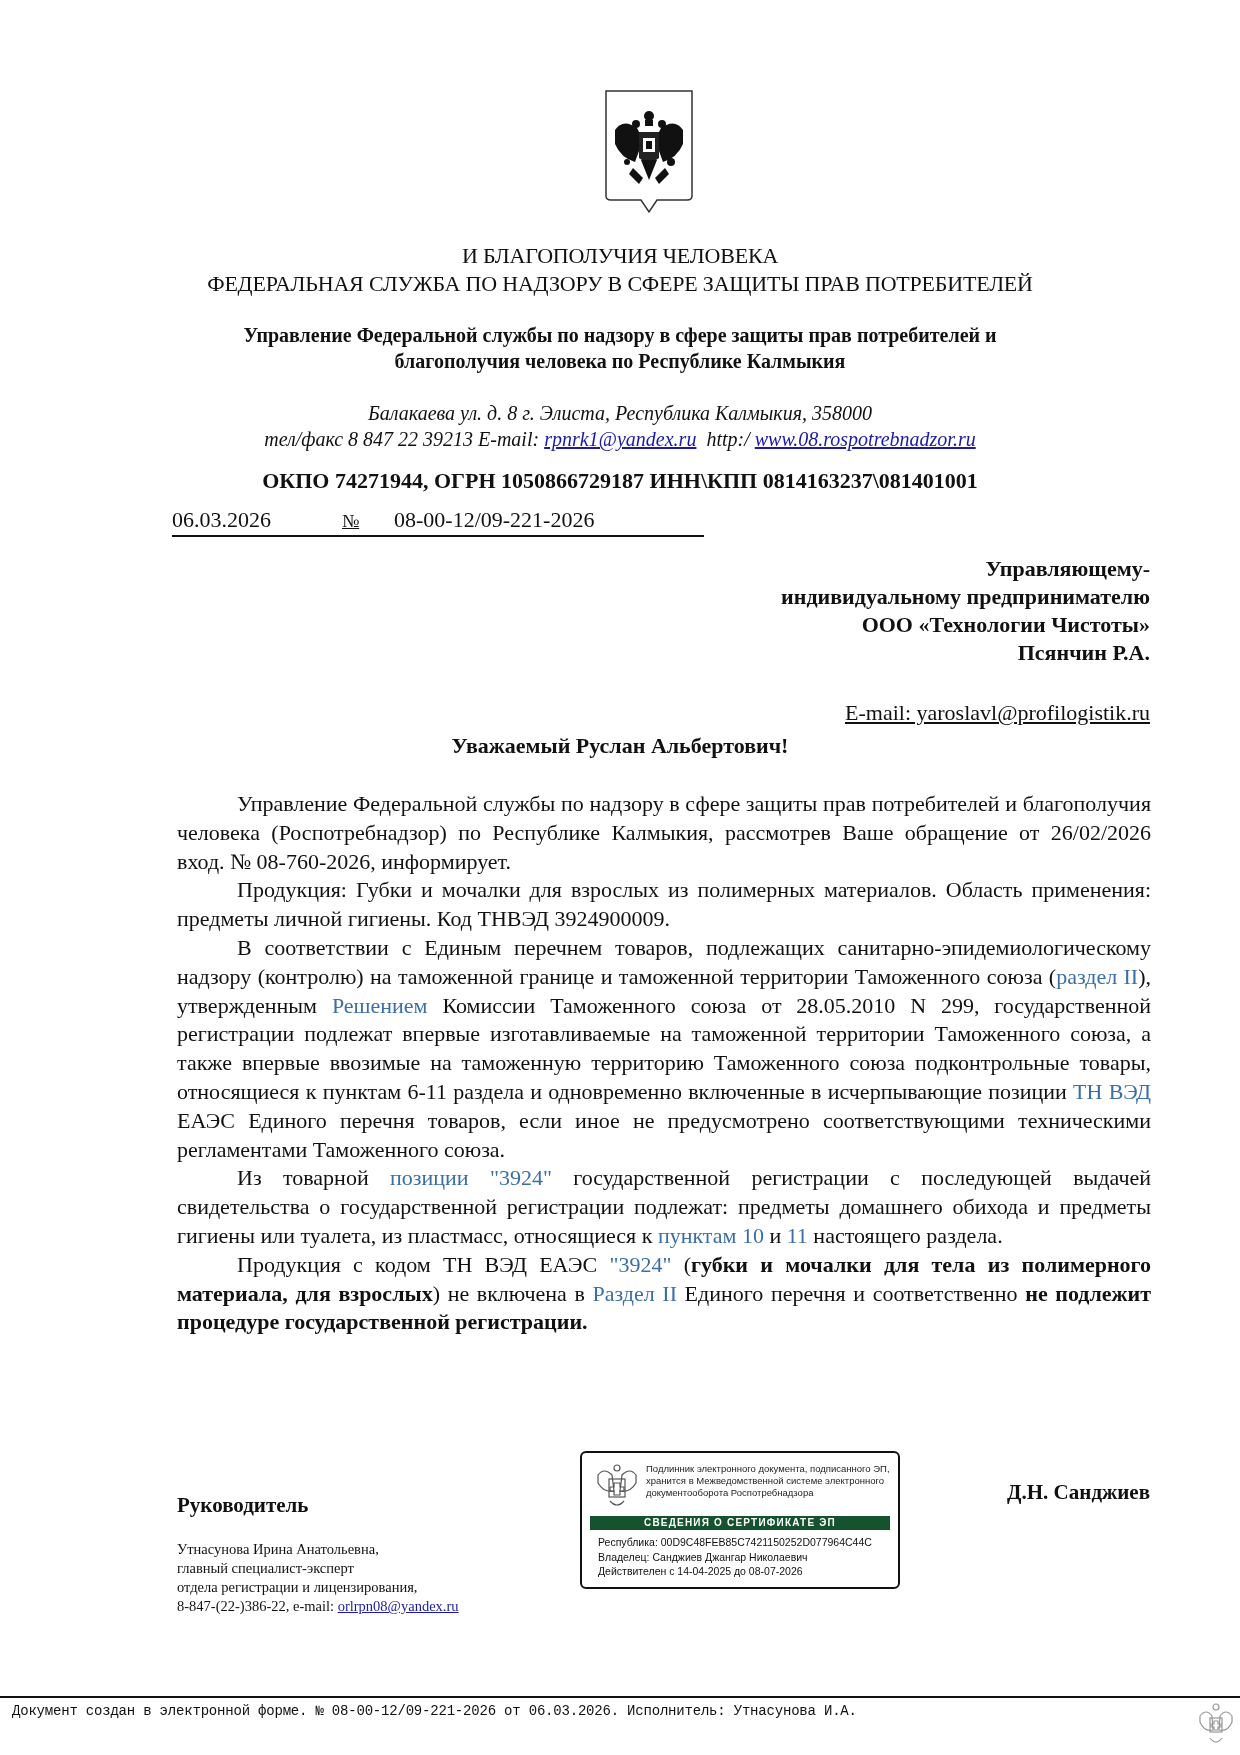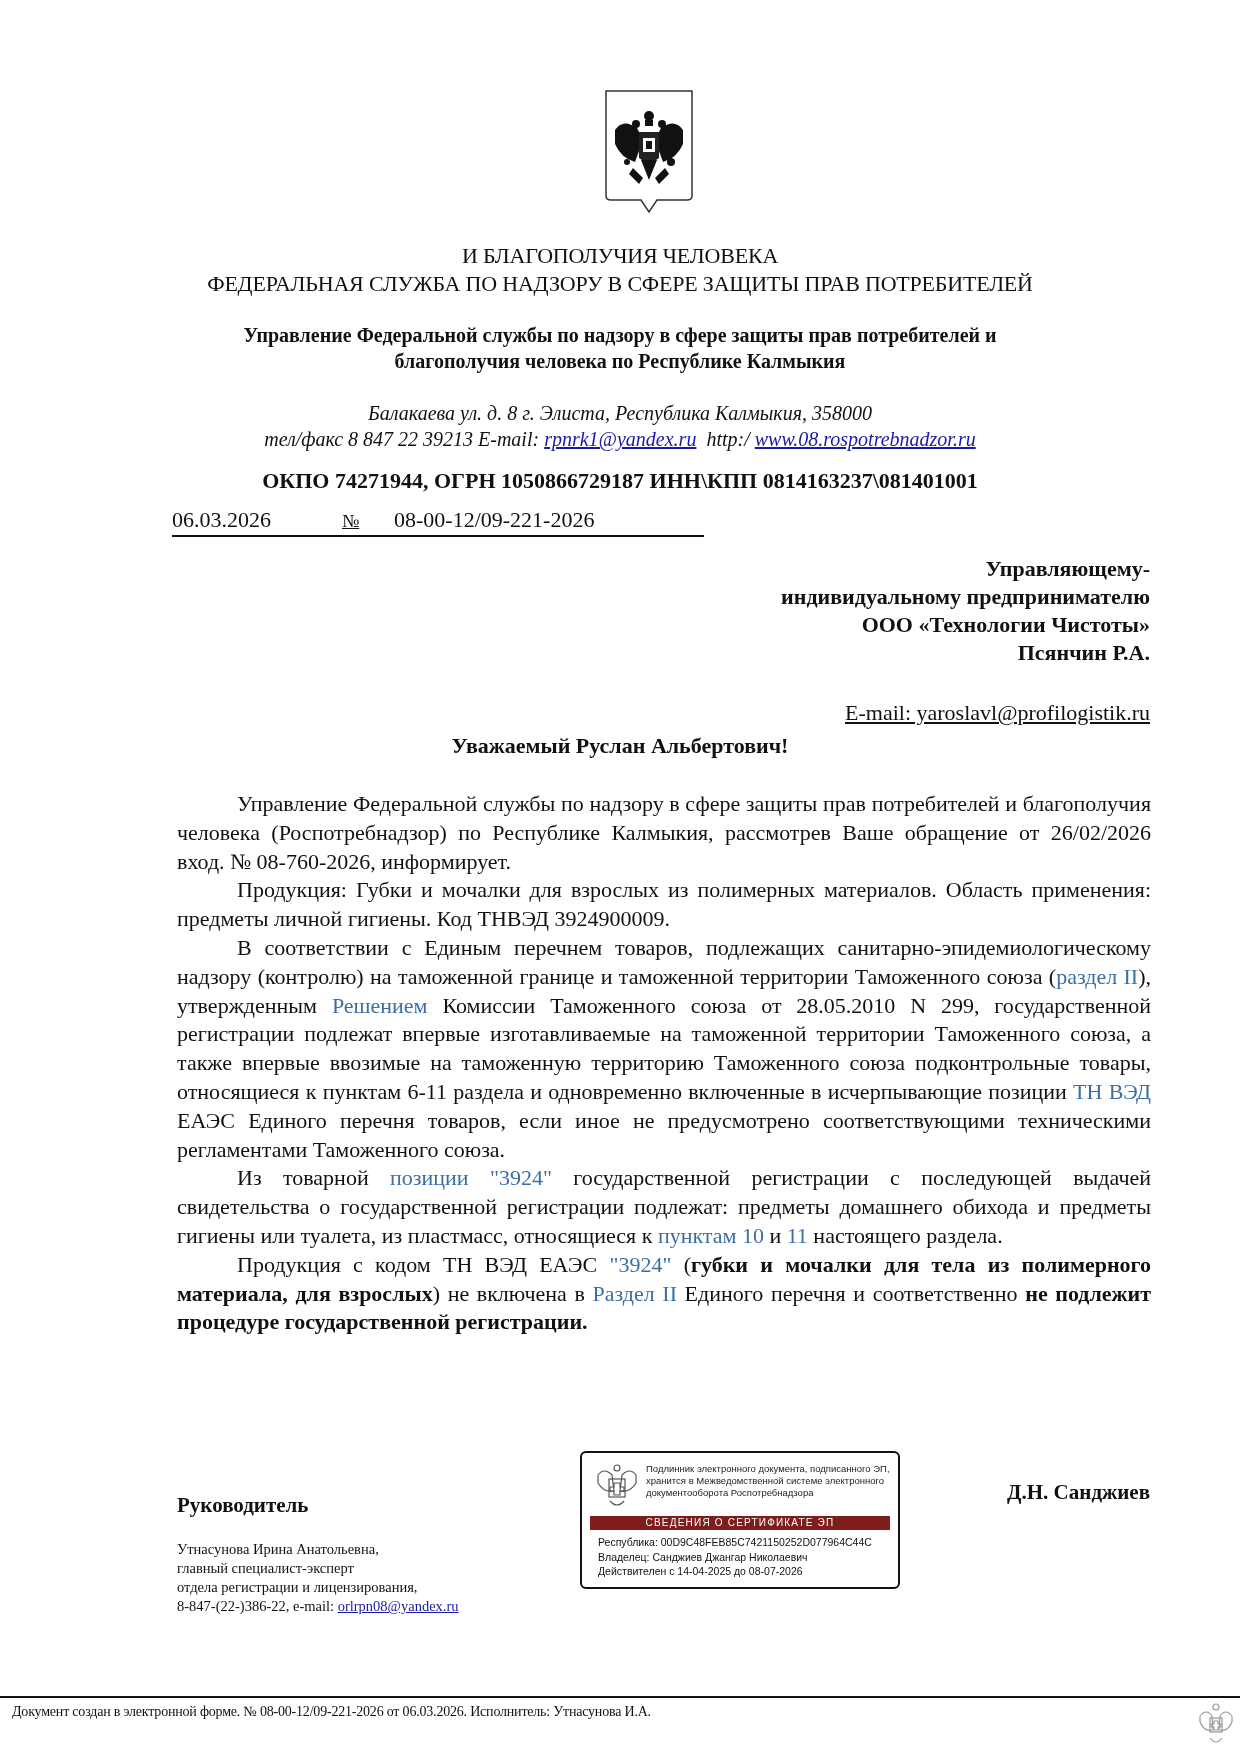--- a/index.html
+++ b/index.html
@@ -23,26 +23,26 @@
   .body { left: 177px; width: 974px; top: 790px; font-size: 22px; line-height: 28.8px; text-align: justify; }
   .body p { margin: 0; text-indent: 60px; }
   .lnk { color: #3a6ea5; }
   .b { font-weight: bold; }
   .sig-title { left: 177px; top: 1480px; font-size: 21px; font-weight: bold; margin-top: 13px; }
   .sig-name { right: 90px; top: 1480px; font-size: 21px; font-weight: bold; }
   .stamp { left: 580px; top: 1451px; width: 316px; height: 134px; border: 2.5px solid #111; border-radius: 6px; background: #fff;
            font-family: "Liberation Sans", "DejaVu Sans", sans-serif; }
   .stamp .st-emblem { position: absolute; left: 12px; top: 8px; width: 46px; height: 52px; }
   .stamp .st-text { position: absolute; left: 64px; top: 10px; width: 246px; font-size: 9.5px; line-height: 12px; color: #222; }
-  .stamp .st-bar { position: absolute; left: 8px; top: 63px; width: 300px; height: 14px; background: #7f1d1d; color: #fff; font-size: 10px; font-weight: normal; letter-spacing: 1.2px; text-align: center; line-height: 14px; }
+  .stamp .st-bar { position: absolute; left: 8px; top: 63px; width: 300px; height: 14px; background: #14532d; color: #fff; font-size: 10px; font-weight: bold; letter-spacing: 1.2px; text-align: center; line-height: 14px; }
   .stamp .st-lines { position: absolute; left: 16px; top: 82px; font-size: 10.5px; line-height: 14.5px; color: #111; }
   .executor { left: 177px; top: 1540px; font-size: 14.5px; line-height: 19px; }
   .executor a { color: #1a1aa6; text-decoration: underline; }
   .footer-line { left: 0; top: 1696px; width: 1240px; height: 2px; background: #111; }
-  .footer { left: 12px; top: 1704px; font-family: Liberation Serif, serif; font-size: 14px; line-height: 15px; color: #111; letter-spacing: -0.2px; }
+  .footer { left: 12px; top: 1704px; font-family: Liberation Mono, monospace; font-size: 14px; line-height: 15px; color: #111; letter-spacing: -0.2px; }
   .footer-emblem { left: 1198px; top: 1702px; width: 36px; height: 46px; opacity: 0.55; }
 </style>
 </head>
 <body>
 
 <div class="abs emblem">
   <svg width="92" height="130" viewBox="0 0 92 130">
     <path d="M3 3 H89 V108 Q89 112 84 112 H54 L46 124 L38 112 H8 Q3 112 3 108 Z" fill="none" stroke="#333" stroke-width="1.5"></path>
     <g fill="#111">
       <circle cx="46" cy="28" r="5"></circle>

